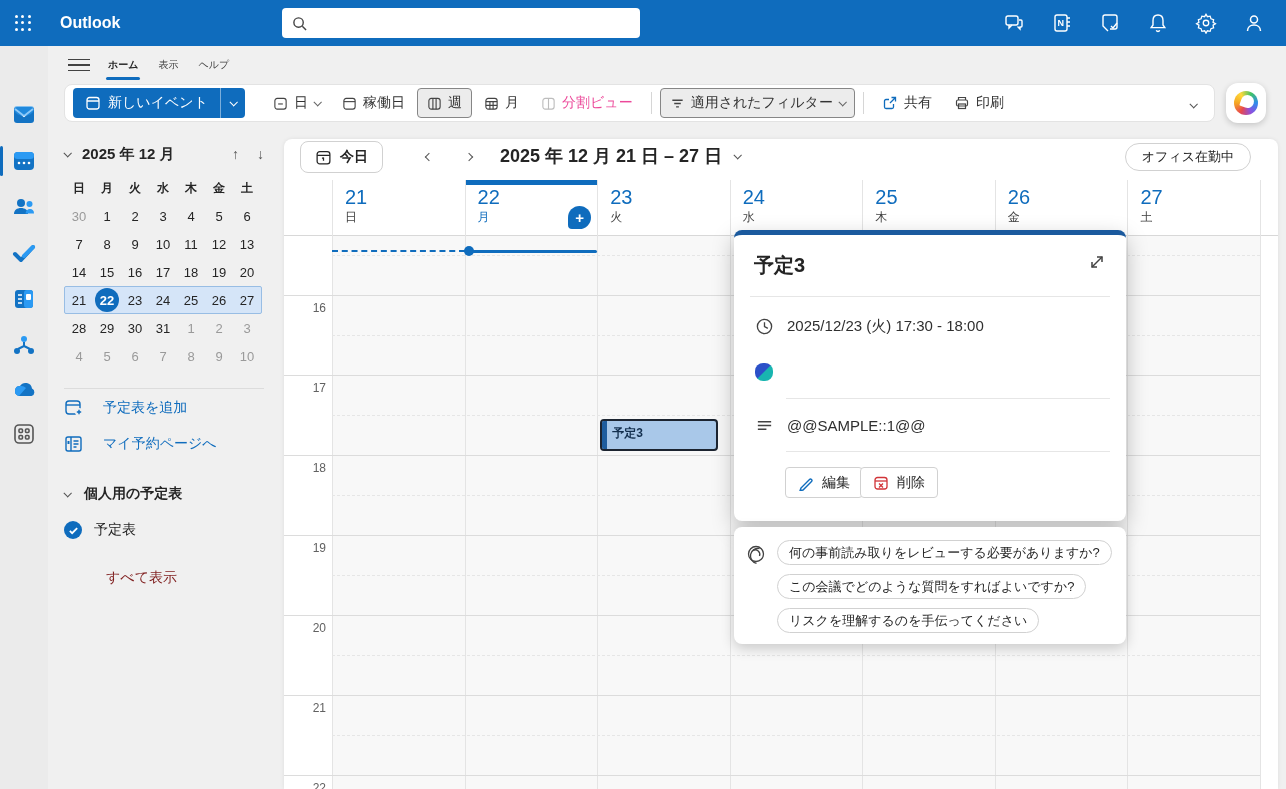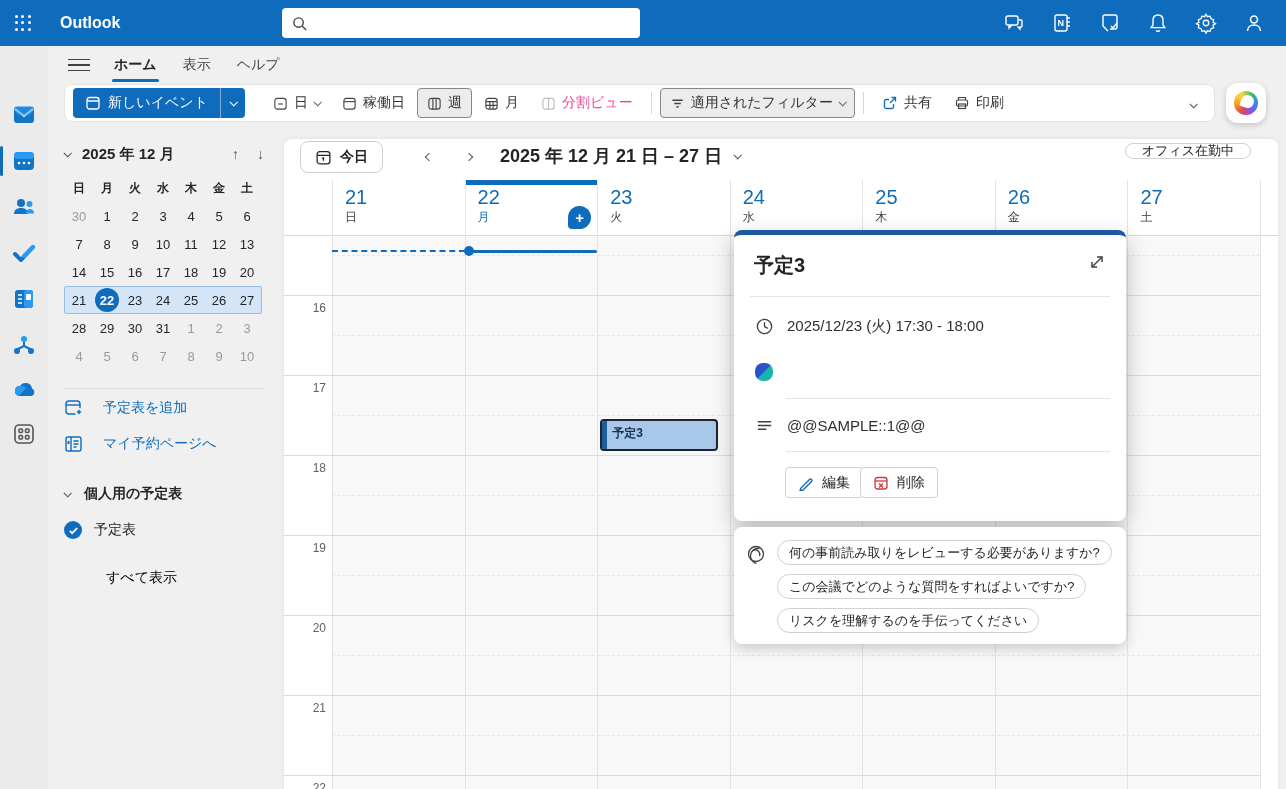--- a/index.html
+++ b/index.html
@@ -20,21 +20,21 @@
 
   
   .rail { position:absolute; left:0; top:46px; width:48px; height:743px; background:#ebebeb; z-index:20; }
   .rail-item { position:absolute; left:0; width:48px; height:40px; display:flex; align-items:center; justify-content:center; cursor:pointer; }
   .rail-item.active::before { content:""; position:absolute; left:0; top:5px; width:3px; height:30px; background:#0f6cbd; border-radius:2px; }
 
   
   .ribbon { position:absolute; left:48px; top:46px; width:1238px; height:38px; display:flex; align-items:center; }
   .hamburger { width:22px; height:22px; margin-left:20px; display:flex; flex-direction:column; justify-content:center; gap:4px; cursor:pointer; }
   .hamburger i { display:block; height:1.6px; background:#424242; }
-  .tab { position:relative; font-size:14px; color:#424242; margin-left:22px; padding:6px 2px; cursor:pointer; }
+  .tab { position:relative; font-size:10px; color:#424242; margin-left:16px; padding:6px 2px; cursor:pointer; }
   .tab.active { font-weight:700; color:#252525; }
   .tab.active::after { content:""; position:absolute; left:0; right:0; bottom:-2px; height:3px; border-radius:2px; background:#0f6cbd; }
 
   
   .toolbar { position:absolute; left:64px; top:84px; width:1151px; height:38px; background:#fff; border:1px solid #e3e3e3; border-radius:8px; display:flex; align-items:center; padding:0 8px; gap:2px; z-index:10; }
   .btn-primary { display:flex; align-items:center; height:30px; background:#0f6cbd; color:#fff; border-radius:4px; overflow:hidden; cursor:pointer; }
   .btn-primary .main { display:flex; align-items:center; gap:7px; padding:0 12px; font-size:14px; font-weight:400; }
   .btn-primary .split { width:1px; height:30px; background:rgba(255,255,255,.45); }
   .btn-primary .caret { padding:0 9px; display:flex; align-items:center; height:30px; }
   .tbtn { display:flex; align-items:center; gap:6px; height:30px; padding:0 9px; border-radius:4px; font-size:14px; color:#333; border:1px solid transparent; cursor:pointer; }
@@ -69,21 +69,21 @@
   .sb-group { position:absolute; left:16px; display:flex; align-items:center; gap:14px; font-size:14px; font-weight:700; color:#252525; cursor:pointer; }
   .sb-cal { position:absolute; left:16px; display:flex; align-items:center; gap:12px; font-size:14px; color:#252525; cursor:pointer; }
   .chk-circle { width:18px; height:18px; border-radius:50%; background:#0f6cbd; display:flex; align-items:center; justify-content:center; }
 
   
   .panel { position:absolute; left:284px; top:139px; width:994px; height:650px; background:#fff; border-radius:8px 8px 0 0; box-shadow:0 0 4px rgba(0,0,0,.08); }
   .p-head { position:absolute; left:0; top:0; width:100%; height:41px; }
   .today-btn { position:absolute; left:16px; top:2px; height:32px; display:flex; align-items:center; gap:8px; padding:0 14px; border:1px solid #d1d1d1; border-radius:8px; font-size:14px; font-weight:600; background:#fff; cursor:pointer; }
   .nav-arr { position:absolute; top:7px; width:22px; height:22px; display:flex; align-items:center; justify-content:center; color:#555; cursor:pointer; }
   .range-title { position:absolute; left:216px; top:5px; font-size:18px; font-weight:600; color:#242424; display:flex; align-items:center; gap:12px; cursor:pointer; }
-  .status-pill { position:absolute; right:27px; top:4px; height:16px; display:flex; align-items:center; padding:0 16px; border:1px solid #d1d1d1; border-radius:16px; font-size:13px; background:#fff; cursor:pointer; }
+  .status-pill { position:absolute; right:27px; top:4px; height:28px; display:flex; align-items:center; padding:0 16px; border:1px solid #d1d1d1; border-radius:16px; font-size:13px; background:#fff; cursor:pointer; }
 
   .day-row { position:absolute; left:0; top:41px; width:100%; height:56px; border-bottom:1px solid #d8d8d8; }
   .day-cell { position:absolute; top:0; height:56px; border-left:1px solid #e4e4e4; padding:6px 0 0 12px; cursor:pointer; }
   .day-num { font-size:20px; font-weight:500; color:#0f6cbd; line-height:22px; }
   .day-dow { font-size:12px; color:#424242; margin-top:1px; }
   .day-cell.sel { box-shadow:inset 0 5px 0 0 #0f6cbd; }
   .day-cell.sel .day-dow { color:#0f6cbd; }
   .plus-badge { position:absolute; right:6px; top:26px; width:23px; height:23px; background:#0f6cbd; border-radius:50% 50% 50% 4px; color:#fff; font-size:15px; font-weight:700; display:flex; align-items:center; justify-content:center; cursor:pointer; }
 
   .time-grid { position:absolute; left:0; top:97px; width:100%; height:553px; overflow:hidden; background:#fff; }
@@ -464,21 +464,21 @@
       <span>個人用の予定表</span>
     </div>
     <div class="sb-cal" style="top:399px">
       <span class="chk-circle">
           <svg width="11" height="11" viewBox="0 0 12 12" fill="none" stroke="#fff" stroke-width="2">
             <path d="M2 6.5 l2.5 2.5 L10 3.5"></path>
           </svg>
         </span>
       <span>予定表</span>
     </div>
-    <div class="sb-link" style="top:447px; left:58px; color:#000000">
+    <div class="sb-link" style="top:447px; left:58px; color:#7f1d1d">
       <span>すべて表示</span>
     </div>
   </div>
 
   <div class="panel">
     <div class="p-head">
       <div class="today-btn">
         <span>
             <svg width="17" height="17" viewBox="0 0 16 16" fill="none" stroke="#252525" stroke-width="1.2">
               <rect x="2" y="2.5" width="12" height="11.5" rx="2.5"></rect>

